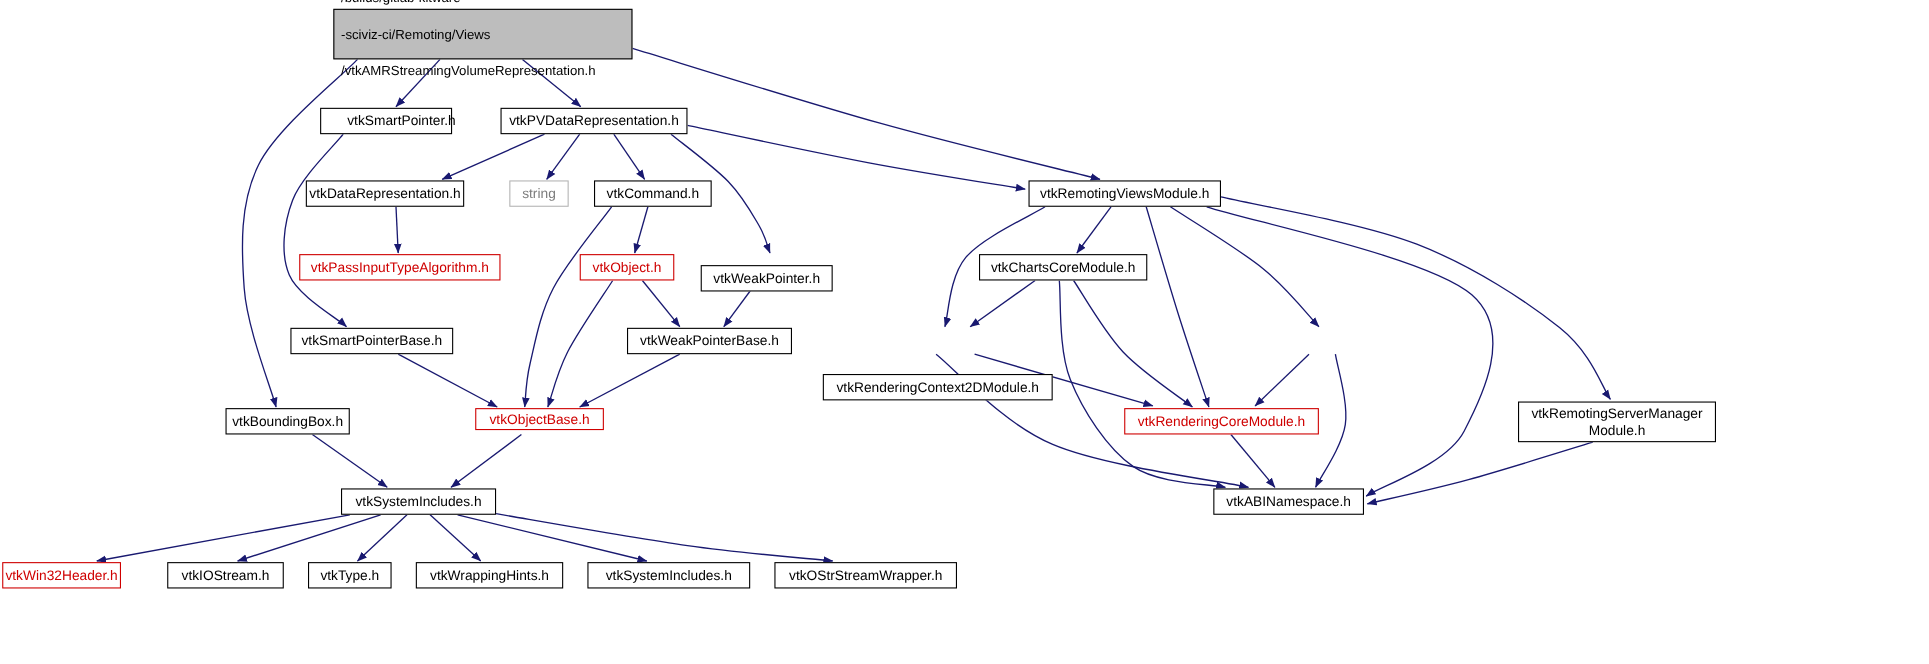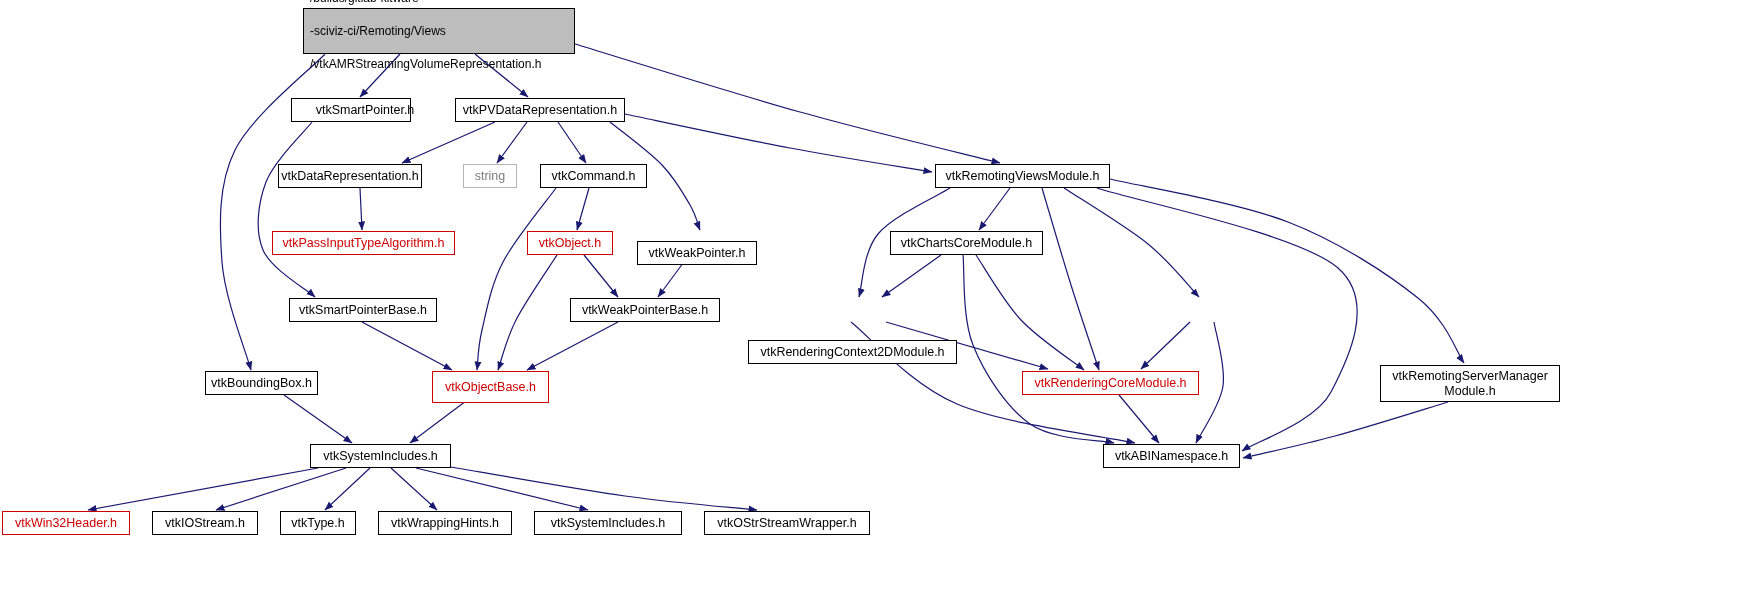--- a/index.html
+++ b/index.html
@@ -106,49 +106,49 @@
     </div>
     <div class="node red" style="left: 527px; top: 231px; width: 86px; height: 24px;">
       <span>vtkObject.h</span>
     </div>
     <div class="node" style="left: 637px; top: 224px; width: 120px; height: 24px; margin-top: 17px;">
       <span>vtkWeakPointer.h</span>
     </div>
     <div class="node" style="left: 890px; top: 231px; width: 153px; height: 24px;">
       <span>vtkChartsCoreModule.h</span>
     </div>
-    <div class="node" style="left: 264px; top: 298px; width: 148px; height: 24px; margin-left: 25px;">
+    <div class="node" style="left: 264px; top: 298px; width: 148px; height: 24px;">
       <span>vtkSmartPointerBase.h</span>
     </div>
     <div class="node" style="left: 570px; top: 298px; width: 150px; height: 24px;">
       <span>vtkWeakPointerBase.h</span>
     </div>
     <div class="node" style="left: 748px; top: 298px; width: 209px; height: 24px; margin-top: 42px;">
       <span>vtkRenderingContext2DModule.h</span>
     </div>
     <div class="node" style="left: 205px; top: 371px; width: 113px; height: 24px;">
       <span>vtkBoundingBox.h</span>
     </div>
-    <div class="node red" style="left: 432px; top: 371px; width: 117px; height: 32px;">
+    <div class="node red" style="left: 432px; top: 371px; width: 117px; height: 20px;">
       <span>vtkObjectBase.h</span>
     </div>
     <div class="node red" style="left: 1022px; top: 371px; width: 177px; height: 24px;">
       <span>vtkRenderingCoreModule.h</span>
     </div>
     <div class="node" style="left: 1380px; top: 365px; width: 180px; height: 37px;">
       <span>vtkRemotingServerManager</span>
       <span>Module.h</span>
     </div>
     <div class="node" style="left: 310px; top: 444px; width: 141px; height: 24px;">
       <span>vtkSystemIncludes.h</span>
     </div>
     <div class="node" style="left: 1103px; top: 444px; width: 137px; height: 24px;">
       <span>vtkABINamespace.h</span>
     </div>
-    <div class="node red" style="left: 2px; top: 511px; width: 128px; height: 24px; text-align: center;">
+    <div class="node red" style="left: 2px; top: 511px; width: 108px; height: 24px; text-align: center;">
       <span>vtkWin32Header.h</span>
     </div>
     <div class="node" style="left: 152px; top: 511px; width: 106px; height: 24px;">
       <span>vtkIOStream.h</span>
     </div>
     <div class="node" style="left: 280px; top: 511px; width: 76px; height: 24px;">
       <span>vtkType.h</span>
     </div>
     <div class="node" style="left: 378px; top: 511px; width: 134px; height: 24px;">
       <span>vtkWrappingHints.h</span>

